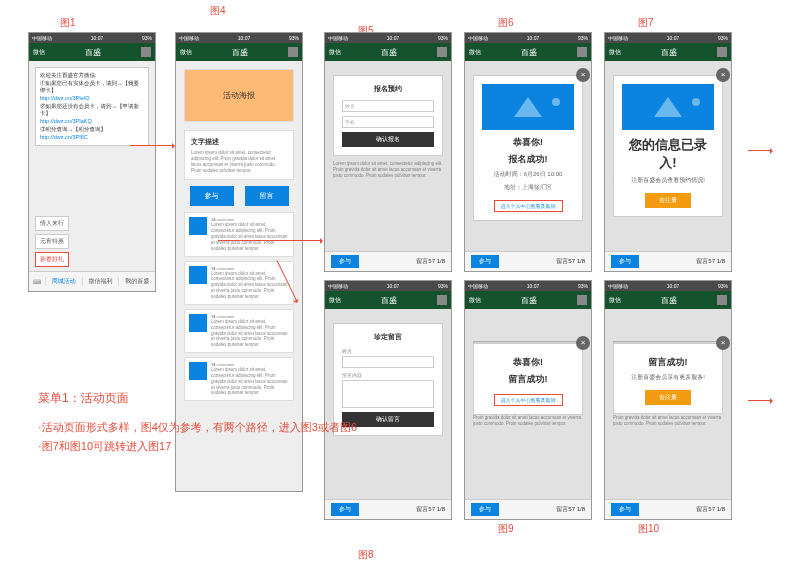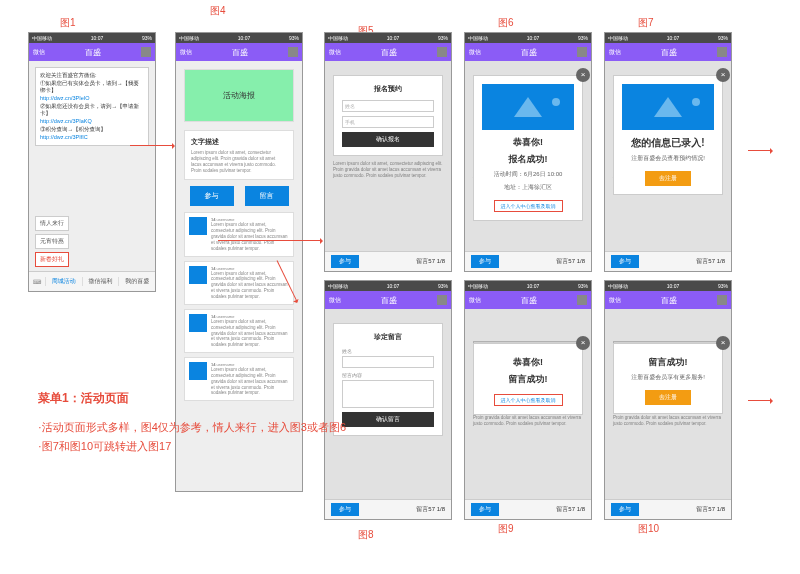--- a/index.html
+++ b/index.html
@@ -1,36 +1,36 @@
 <!DOCTYPE html>
 <html><head>
 <meta charset="utf-8">
 <style>
 *{box-sizing:border-box;margin:0;padding:0}
 body{width:800px;height:574px;background:#fff;font-family:Arial,"Microsoft YaHei",sans-serif;font-size:8px;color:#333;position:relative}
 .lbl{color:#e74c3c;font-size:10px;position:absolute;text-align:left;width:60px}
 .phone{position:absolute;width:128px;background:#fff;border:1px solid #999}
 .status{height:10px;background:#4a4a4a;color:#fff;font-size:5px;padding:1px 3px;display:flex;justify-content:space-between;align-items:center}
 .status .c{flex:1;text-align:center}
-.nav{height:18px;background:#8b5cf6;color:#fff;display:flex;align-items:center;justify-content:space-between;padding:0 4px;font-size:8px}
+.nav{height:18px;background:#14532d;color:#fff;display:flex;align-items:center;justify-content:space-between;padding:0 4px;font-size:8px}
 .nav .back{font-size:6px}
 .nav .icon{width:10px;height:10px;background:#888}
 .body{background:#eee;height:200px;overflow:hidden;position:relative}
 .body.tall{height:430px}
 .body.mid{height:210px}
 .bubble{background:#fff;border:1px solid #ccc;margin:6px;padding:4px;font-size:5.5px;line-height:1.4;color:#333}
 .bubble a{color:#0a84e0;text-decoration:none;display:inline}
 .pills{position:absolute;bottom:24px;left:6px;display:flex;flex-direction:column;gap:3px}
 .pill{background:#fff;border:1px solid #ccc;padding:2px 4px;font-size:6px;color:#555}
 .pill.active{color:#e74c3c;border-color:#e74c3c}
 .bottombar{position:absolute;bottom:0;left:0;right:0;height:20px;background:#f5f5f5;border-top:1px solid #ccc;display:flex;align-items:center;font-size:6px}
 .bottombar .kb{width:16px;text-align:center;color:#888}
 .bottombar .tab{flex:1;text-align:center;border-left:1px solid #ddd;color:#555}
 .bottombar .tab.active{color:#0a84e0}
-.poster{background:#86efac;margin:8px;padding:20px 4px;text-align:center;font-size:8px;border:1px solid #ddd}
+.poster{background:#fdba74;margin:8px;padding:20px 4px;text-align:center;font-size:8px;border:1px solid #ddd}
 .sect{background:#fff;margin:6px 8px;padding:6px;border:1px solid #ddd}
 .sect h4{font-size:7px;margin-bottom:3px}
 .lorem{font-size:4.5px;color:#888;line-height:1.3}
 .btns{display:flex;justify-content:space-around;margin:6px 8px}
 .btn{background:#0a84e0;color:#fff;padding:4px 14px;font-size:7px;border:1px solid #0a84e0}
 .list-item{background:#fff;margin:4px 8px;padding:4px;display:flex;gap:4px;border:1px solid #ddd}
 .list-item .thumb{width:18px;height:18px;background:#0a84e0}
 .list-item .txt{flex:1;font-size:4px;color:#888}
 .overlay{position:absolute;inset:0;background:rgba(0,0,0,.05)}
 .modal{position:absolute;top:14px;left:8px;right:8px;background:#fff;padding:8px;border:1px solid #ccc}
@@ -46,31 +46,31 @@
 .msg .t2{font-size:6px;color:#666;margin-bottom:4px}
 .redbox{border:1px solid #e74c3c;color:#0a84e0;padding:2px 6px;font-size:5px;display:inline-block;margin-top:4px}
 .orangebtn{background:#f39c12;color:#fff;padding:3px 14px;font-size:6px;display:inline-block;margin-top:4px}
 .bgimg{position:absolute;top:32px;left:8px;right:8px;height:60px;background:#ddd;border:1px solid #bbb}
 .bgtext{position:absolute;top:100px;left:8px;right:8px;font-size:4.5px;color:#888;line-height:1.3}
 .btmact{position:absolute;bottom:0;left:0;right:0;height:20px;background:#f5f5f5;border-top:1px solid #ccc;display:flex;align-items:center;padding:0 6px;font-size:6px;justify-content:space-between}
 .btmact .sm{background:#0a84e0;color:#fff;padding:2px 8px}
 .arrow{position:absolute;background:#e74c3c;height:1px}
 .arrow::after{content:"";position:absolute;right:-4px;top:-2px;border:3px solid transparent;border-left-color:#e74c3c}
 .notes{position:absolute;left:38px;top:388px;font-size:11px;color:#e74c3c;line-height:1.7}
-.notes h3{font-size:12px;margin-bottom:10px;font-weight:bold}
+.notes h3{font-size:12px;margin-bottom:10px;font-weight:normal}
 </style>
 </head>
 <body>
 
 <div class="lbl" style="left:60px;top:16px">图1</div>
 <div class="lbl" style="left:210px;top:4px">图4</div>
 <div class="lbl" style="left:358px;top:24px">图5</div>
 <div class="lbl" style="left:498px;top:16px">图6</div>
 <div class="lbl" style="left:638px;top:16px">图7</div>
-<div class="lbl" style="left:358px;top:528px">图8</div>
+<div class="lbl" style="left:358px;top:548px">图8</div>
 <div class="lbl" style="left:498px;top:522px">图9</div>
 <div class="lbl" style="left:638px;top:522px">图10</div>
 
 <div class="phone" style="left:28px;top:32px">
   <div class="status">
       <span>中国移动</span>
       <span class="c">10:07</span>
       <span>93%</span>
     </div>
   <div class="nav">
@@ -217,21 +217,21 @@
   <div class="body mid">
     <div class="bgimg"></div>
     <div class="bgtext">Lorem ipsum dolor sit amet, consectetur adipiscing elit. Proin gravida dolor sit amet lacus accumsan et viverra justo commodo. Proin sodales pulvinar tempor.</div>
     <div class="overlay"></div>
     <div class="modal msg">
       <div class="close">×</div>
       <div class="hero">
           <div class="mtn"></div>
           <div class="sun"></div>
         </div>
-      <div class="t1" style="font-size:10px">您的信息已录入!</div>
+      <div class="t1" style="font-size:13px">您的信息已录入!</div>
       <div class="t2">注册百盛会员查看预约情况!</div>
       <div class="orangebtn">去注册</div>
     </div>
     <div class="btmact">
         <span class="sm">参与</span>
         <span>留言57 1/8</span>
       </div>
   </div>
 </div>
 
@@ -322,15 +322,15 @@
 </div>
 
 <div class="arrow" style="left:130px;top:145px;width:44px"></div>
 <div class="arrow" style="left:218px;top:240px;width:104px"></div>
 <div class="arrow" style="left:277px;top:260px;width:46px;transform:rotate(64deg);transform-origin:left"></div>
 <div class="arrow" style="left:748px;top:150px;width:24px"></div>
 <div class="arrow" style="left:748px;top:400px;width:24px"></div>
 
 <div class="notes">
   <h3>菜单1：活动页面</h3>
-  <div>·活动页面形式多样，图4仅为参考，情人来行，进入图3或者图6</div>
+  <div>·活动页面形式多样，图4仅为参考，有两个路径，进入图3或者图6</div>
   <div>·图7和图10可跳转进入图17</div>
 </div>
 
 </body></html>

